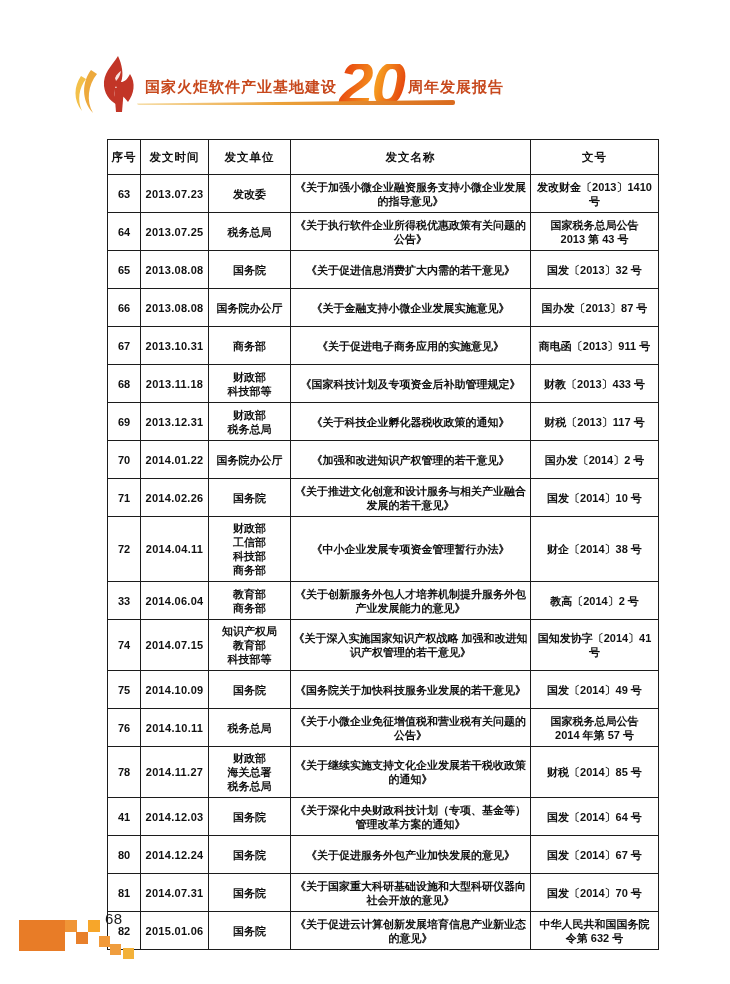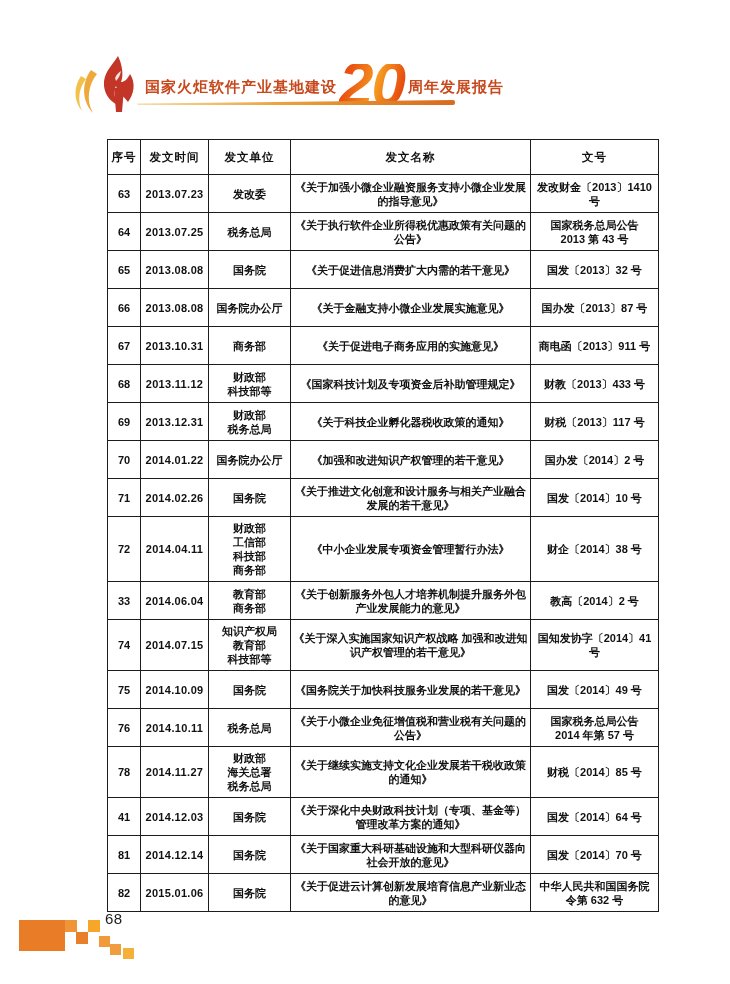--- a/index.html
+++ b/index.html
@@ -134,21 +134,21 @@
     </tr>
         <tr>
       <td class="c-no">67</td>
       <td class="c-date">2013.10.31</td>
       <td class="c-issuer">商务部</td>
       <td class="c-title">《关于促进电子商务应用的实施意见》</td>
       <td class="c-docno">商电函〔2013〕911 号</td>
     </tr>
         <tr>
       <td class="c-no">68</td>
-      <td class="c-date">2013.11.12</td>
+      <td class="c-date">2013.11.18</td>
       <td class="c-issuer">财政部
 科技部等</td>
       <td class="c-title">《国家科技计划及专项资金后补助管理规定》</td>
       <td class="c-docno">财教〔2013〕433 号</td>
     </tr>
         <tr>
       <td class="c-no">69</td>
       <td class="c-date">2013.12.31</td>
       <td class="c-issuer">财政部
 税务总局</td>
@@ -221,22 +221,29 @@
       <td class="c-docno">财税〔2014〕85 号</td>
     </tr>
         <tr>
       <td class="c-no">41</td>
       <td class="c-date">2014.12.03</td>
       <td class="c-issuer">国务院</td>
       <td class="c-title">《关于深化中央财政科技计划（专项、基金等）管理改革方案的通知》</td>
       <td class="c-docno">国发〔2014〕64 号</td>
     </tr>
         <tr>
+      <td class="c-no">80</td>
+      <td class="c-date">2014.12.24</td>
+      <td class="c-issuer">国务院</td>
+      <td class="c-title">《关于促进服务外包产业加快发展的意见》</td>
+      <td class="c-docno">国发〔2014〕67 号</td>
+    </tr>
+        <tr>
       <td class="c-no">81</td>
-      <td class="c-date">2014.12.14</td>
+      <td class="c-date">2014.07.31</td>
       <td class="c-issuer">国务院</td>
       <td class="c-title">《关于国家重大科研基础设施和大型科研仪器向社会开放的意见》</td>
       <td class="c-docno">国发〔2014〕70 号</td>
     </tr>
         <tr>
       <td class="c-no">82</td>
       <td class="c-date">2015.01.06</td>
       <td class="c-issuer">国务院</td>
       <td class="c-title">《关于促进云计算创新发展培育信息产业新业态的意见》</td>
       <td class="c-docno">中华人民共和国国务院

